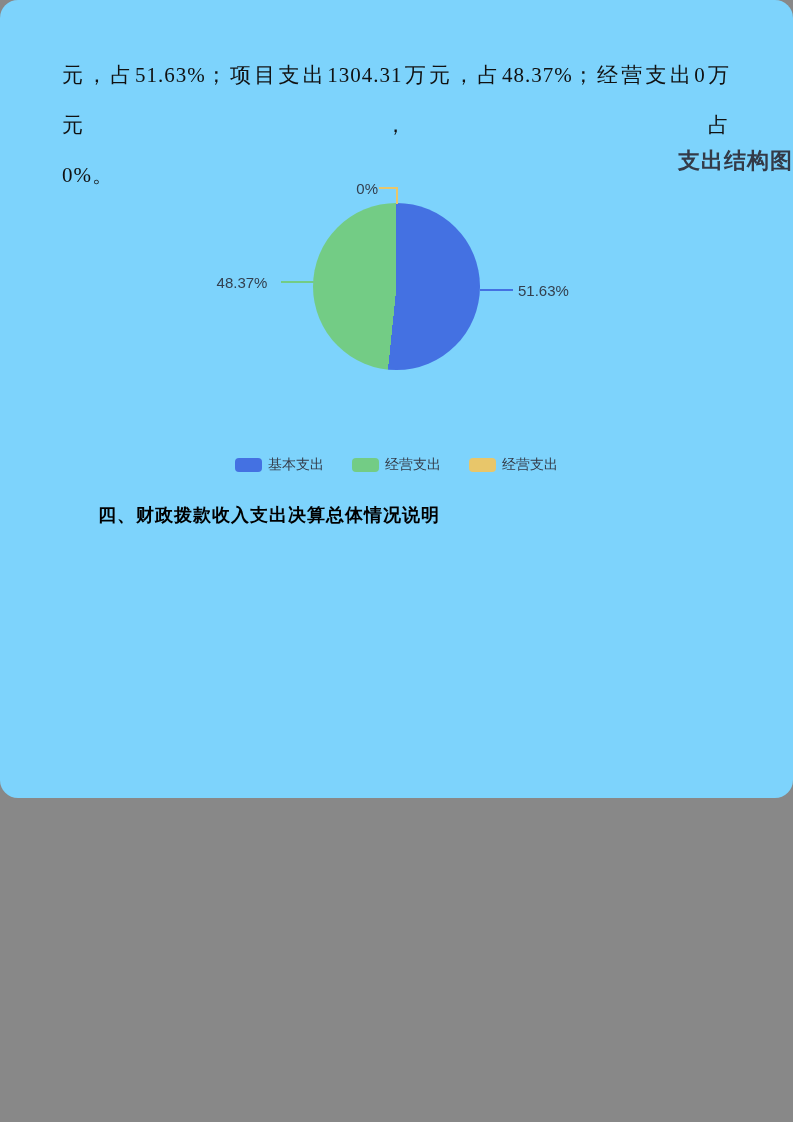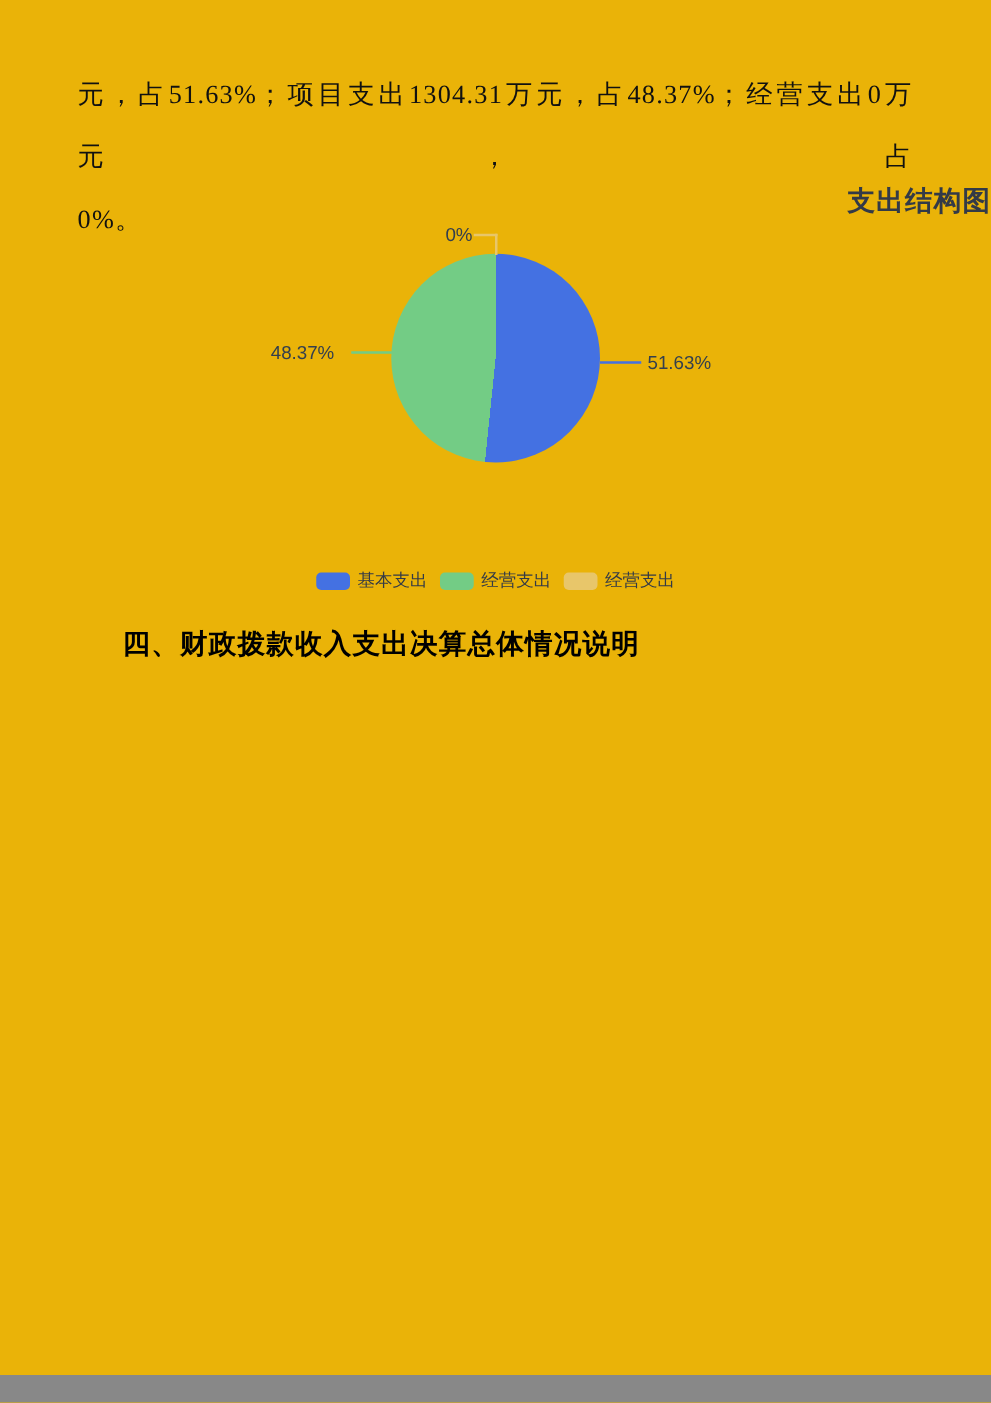--- a/index.html
+++ b/index.html
@@ -1,24 +1,25 @@
 <!DOCTYPE html>
 <html><head>
 <meta charset="utf-8">
 <style>
   * { margin: 0; padding: 0; box-sizing: border-box; }
   html, body { background: #888; }
   .page {
     position: relative;
     width: 793px;
-    height: 1100px;
+    height: 798px;
     margin: 0 auto;
-    background: #eab308;
+    background: #7dd3fc;
     overflow: hidden;
     font-family: "Liberation Serif", "DejaVu Serif", serif;
+    border-radius: 18px;
   }
   
   .intro {
     position: absolute;
     top: 50px; left: 62px; width: 668px;
     font-size: 21px; line-height: 50px;
     color: #111; letter-spacing: 1px;
   }
   .txt-line { width: 100%; }
   .jlast { text-align: justify; text-align-last: justify; }
@@ -46,33 +47,33 @@
     position: absolute;
     font-family: "Liberation Sans", "DejaVu Sans", sans-serif;
     font-size: 15px; line-height: 17px; color: #333f4e;
   }
   .lbl-right { left: 518px; top: 282px; }
   .lbl-left  { left: 208px; top: 274px; width: 68px; text-align: center; }
   .lbl-top   { left: 350px; top: 180px; width: 28px; text-align: right; }
   .legend {
     position: absolute;
     top: 456px; left: 0; width: 793px;
-    display: flex; justify-content: center; align-items: center; gap: 10px;
+    display: flex; justify-content: center; align-items: center; gap: 28px;
   }
   .legend-item { display: flex; align-items: center; gap: 6px; }
   .swatch { width: 27px; height: 14px; border-radius: 4px; }
   .legend-label {
     font-family: "Liberation Sans", "DejaVu Sans", sans-serif;
     font-size: 14px; color: #333a47;
   }
   
   .section-heading {
     position: absolute;
     top: 502px; left: 98px;
-    font-size: 22px; line-height: 26px;
+    font-size: 18px; line-height: 26px;
     font-weight: bold; color: #000;
     letter-spacing: 1px;
   }
   .body-para {
     position: absolute;
     top: 540px; left: 62px; width: 668px;
     font-size: 21px; line-height: 42px;
     color: #111; letter-spacing: 1px;
   }
   .indent { text-indent: 36px; }

